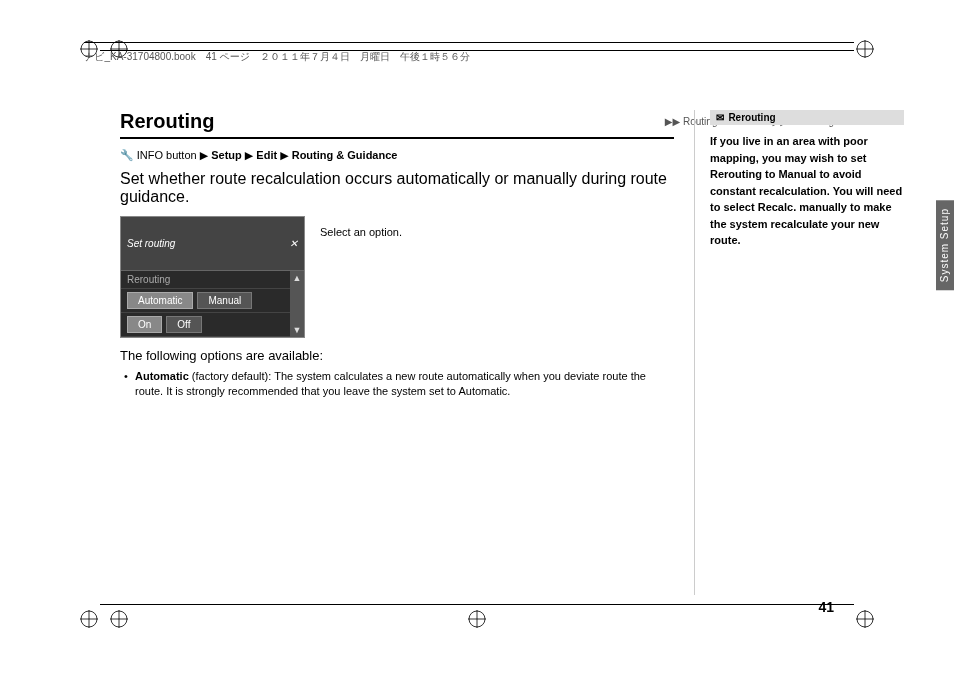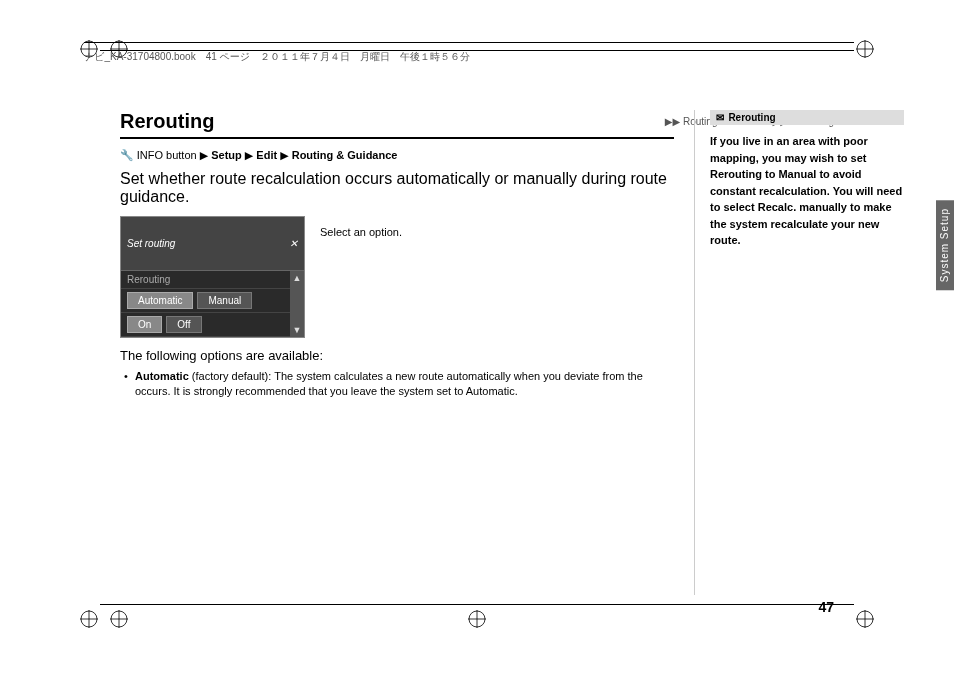--- a/index.html
+++ b/index.html
@@ -338,33 +338,33 @@
       </div>
     </div>
   </div>
 
   <span class="select-option">Select an option.</span>
 
   <div class="options-section">
     <div class="options-intro">The following options are available:</div>
     <div class="option-item">
       <strong>Automatic</strong>
-      <span> (factory default): The system calculates a new route automatically when you deviate from the occurs. It is strongly recommended that you leave the system set to Automatic.</span>
+      <span> (factory default): The system calculates a new route automatically when you deviate route the route. It is strongly recommended that you leave the system set to Automatic.</span>
     </div>
   </div>
 
 </div>
 
 <div class="right-sidebar">
   <div class="sidebar-heading">
     <span class="sidebar-icon">✉</span>
     <span>Rerouting</span>
   </div>
   <div class="sidebar-text">
     If you live in an area with poor mapping, you may wish to set <strong>Rerouting</strong> to <strong>Manual</strong> to avoid constant recalculation. You will need to select <strong>Recalc.</strong> manually to make the system recalculate your new route.
   </div>
 </div>
 
 <div class="system-setup-tab">System Setup</div>
 
-<div class="page-number">47</div>
+<div class="page-number">41</div>
 
 <div class="bottom-border"></div>
 
 </body></html>

